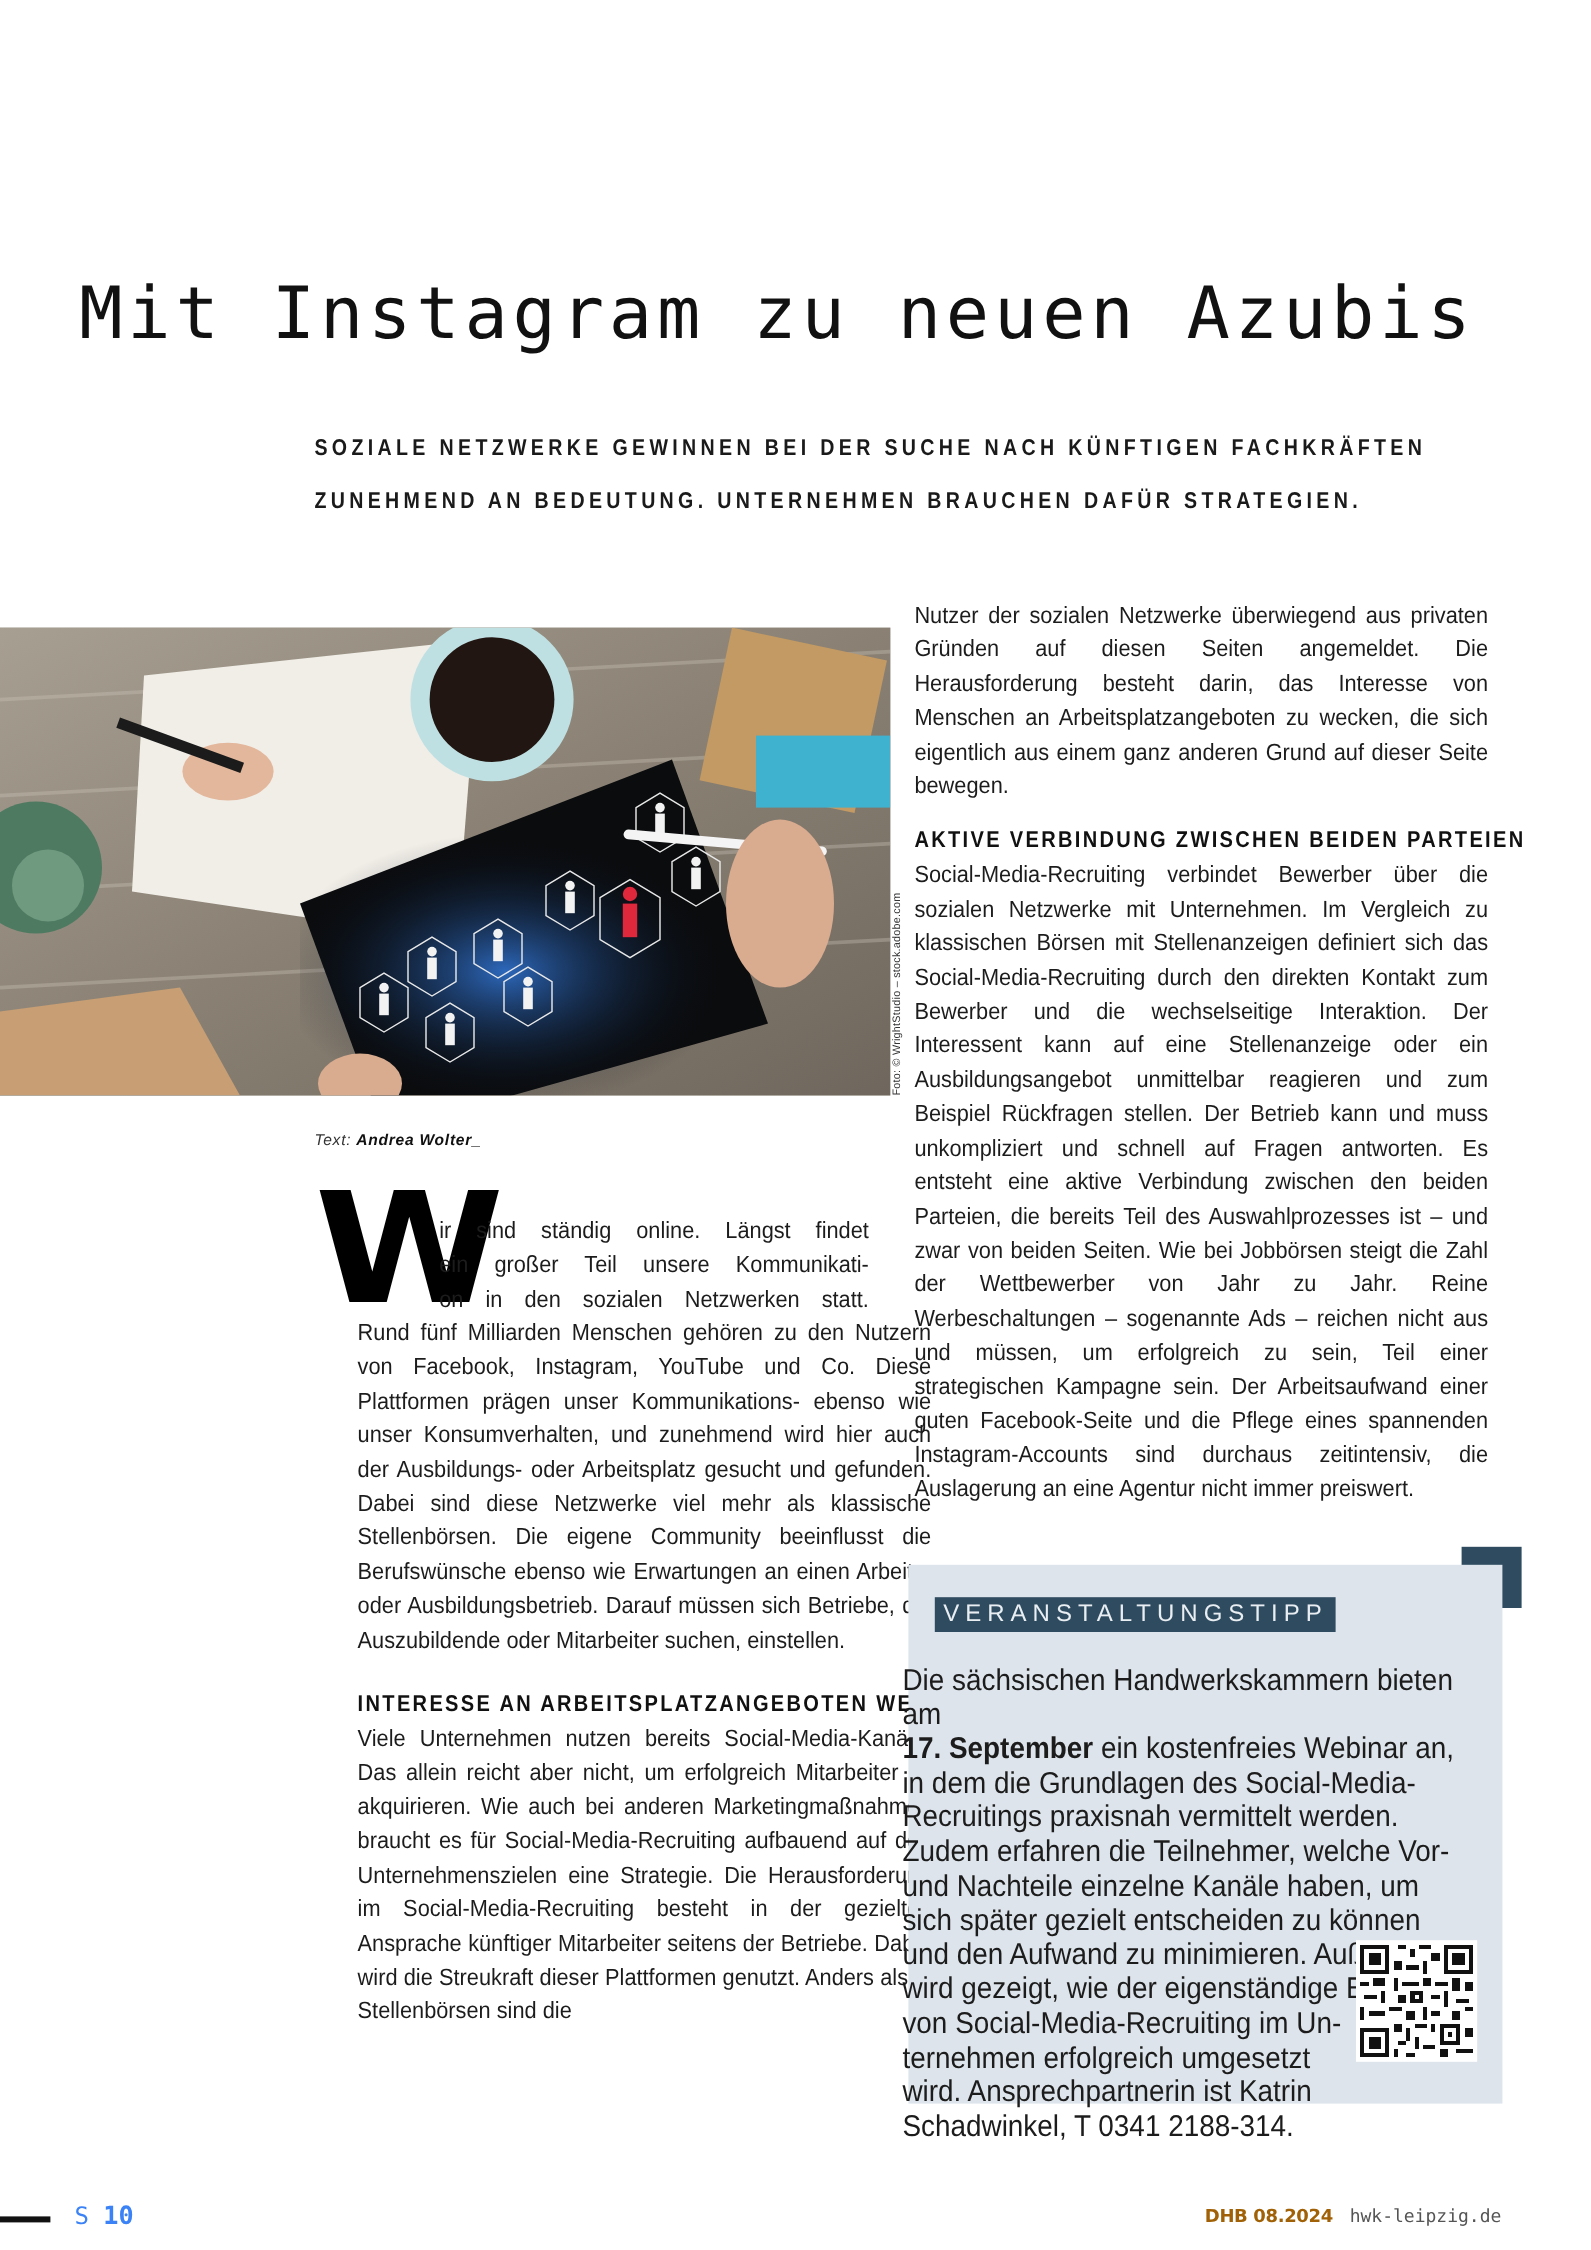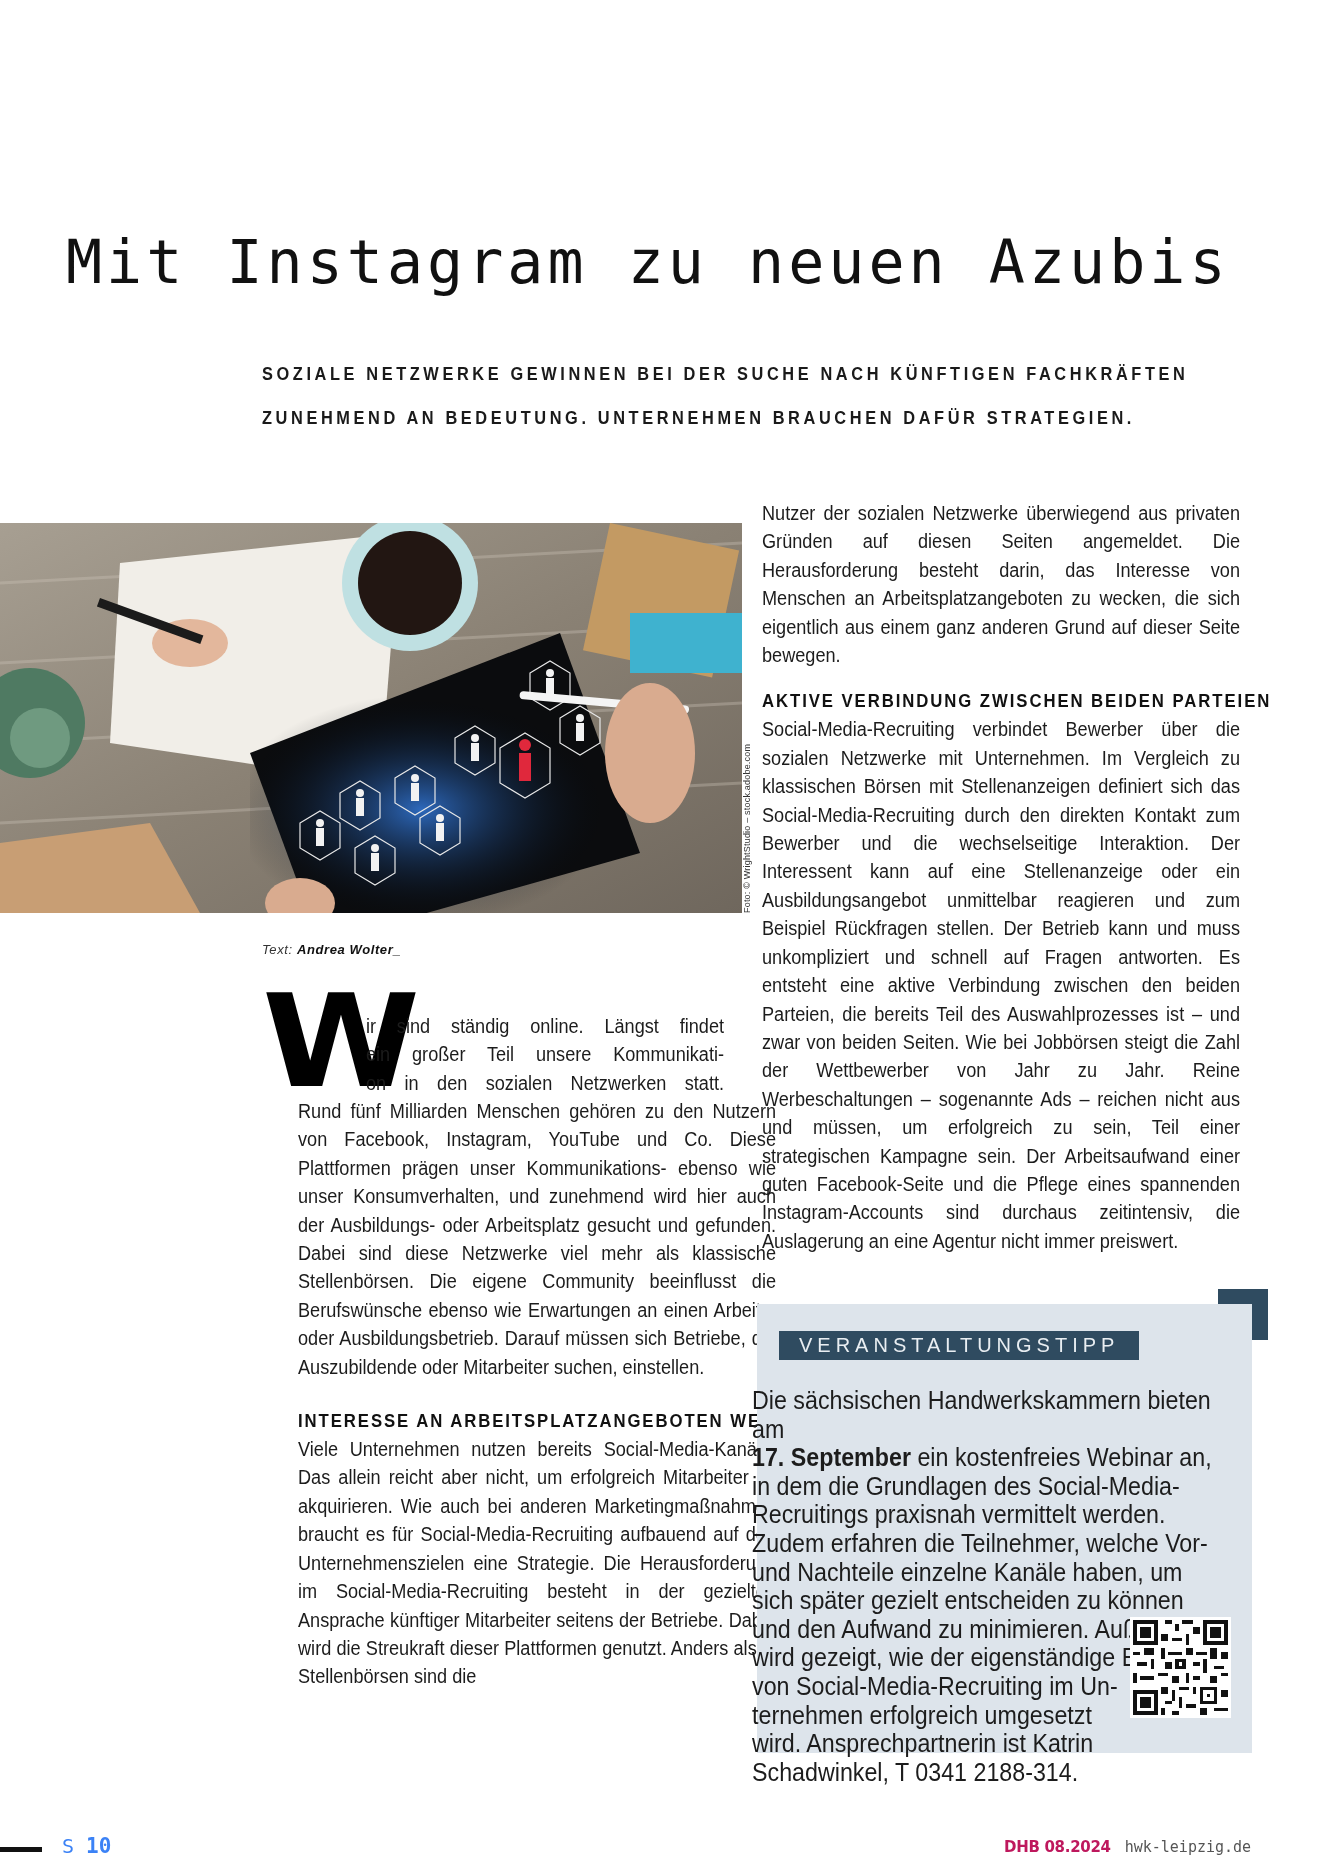--- a/index.html
+++ b/index.html
@@ -61,42 +61,42 @@
     font-size: 128px; line-height: 100px; color: #000;
     transform: scaleX(1.12); transform-origin: left top;
   }
 
   .tip-accent { left: 1218px; top: 1289px; width: 50px; height: 51px; background: #2f4b60; }
   .tip-box {
     left: 757px; top: 1304px; width: 495px; height: 449px;
     background: #dde4eb;
   }
   .tip-label {
-    left: 779px; top: 1331px; height: 29px; padding: 0 20px;
+    left: 779px; top: 1331px; height: 29px; padding: 0 7px;
     background: #2f4b60; color: #e9eef2;
     font-family: "Liberation Sans", sans-serif; font-size: 20px; letter-spacing: 5px;
     line-height: 29px; white-space: nowrap;
   }
   .tip-text { left: 752px; top: 1386px; width: 478px; font-size: 25px; line-height: 28.6px; text-align: left; }
   .tip-text .para { width: 500px; }
   .qr {
     left: 1130px; top: 1617px; width: 101px; height: 101px; background: #fff; padding: 0;
   }
 
   .footer-rule { left: 0; top: 1847px; width: 42px; height: 5px; background: #111; }
   .footer-page {
     left: 62px; top: 1834px;
     font-family: "DejaVu Sans Mono", monospace; font-size: 20px; color: #3b82f6; white-space: nowrap;
   }
   .footer-page b { font-weight: bold; font-size: 21px; }
   .footer-right {
     left: 1004px; top: 1838px;
     font-family: "DejaVu Sans Mono", monospace; font-size: 15px; color: #555; white-space: nowrap;
   }
-  .footer-right b { color: #be185d; font-family: "DejaVu Sans", sans-serif; font-weight: bold; letter-spacing: -0.3px; margin-right: 14px; }
+  .footer-right b { color: #a16207; font-family: "DejaVu Sans", sans-serif; font-weight: bold; letter-spacing: -0.3px; margin-right: 14px; }
 </style>
 </head>
 <body>
 
 <h1 class="abs title">Mit Instagram zu neuen Azubis</h1>
 
 <div class="abs subtitle">
   <div>SOZIALE NETZWERKE GEWINNEN BEI DER SUCHE NACH KÜNFTIGEN FACHKRÄFTEN</div>
   <div>ZUNEHMEND AN BEDEUTUNG. UNTERNEHMEN BRAUCHEN DAFÜR STRATEGIEN.</div>
 </div>

